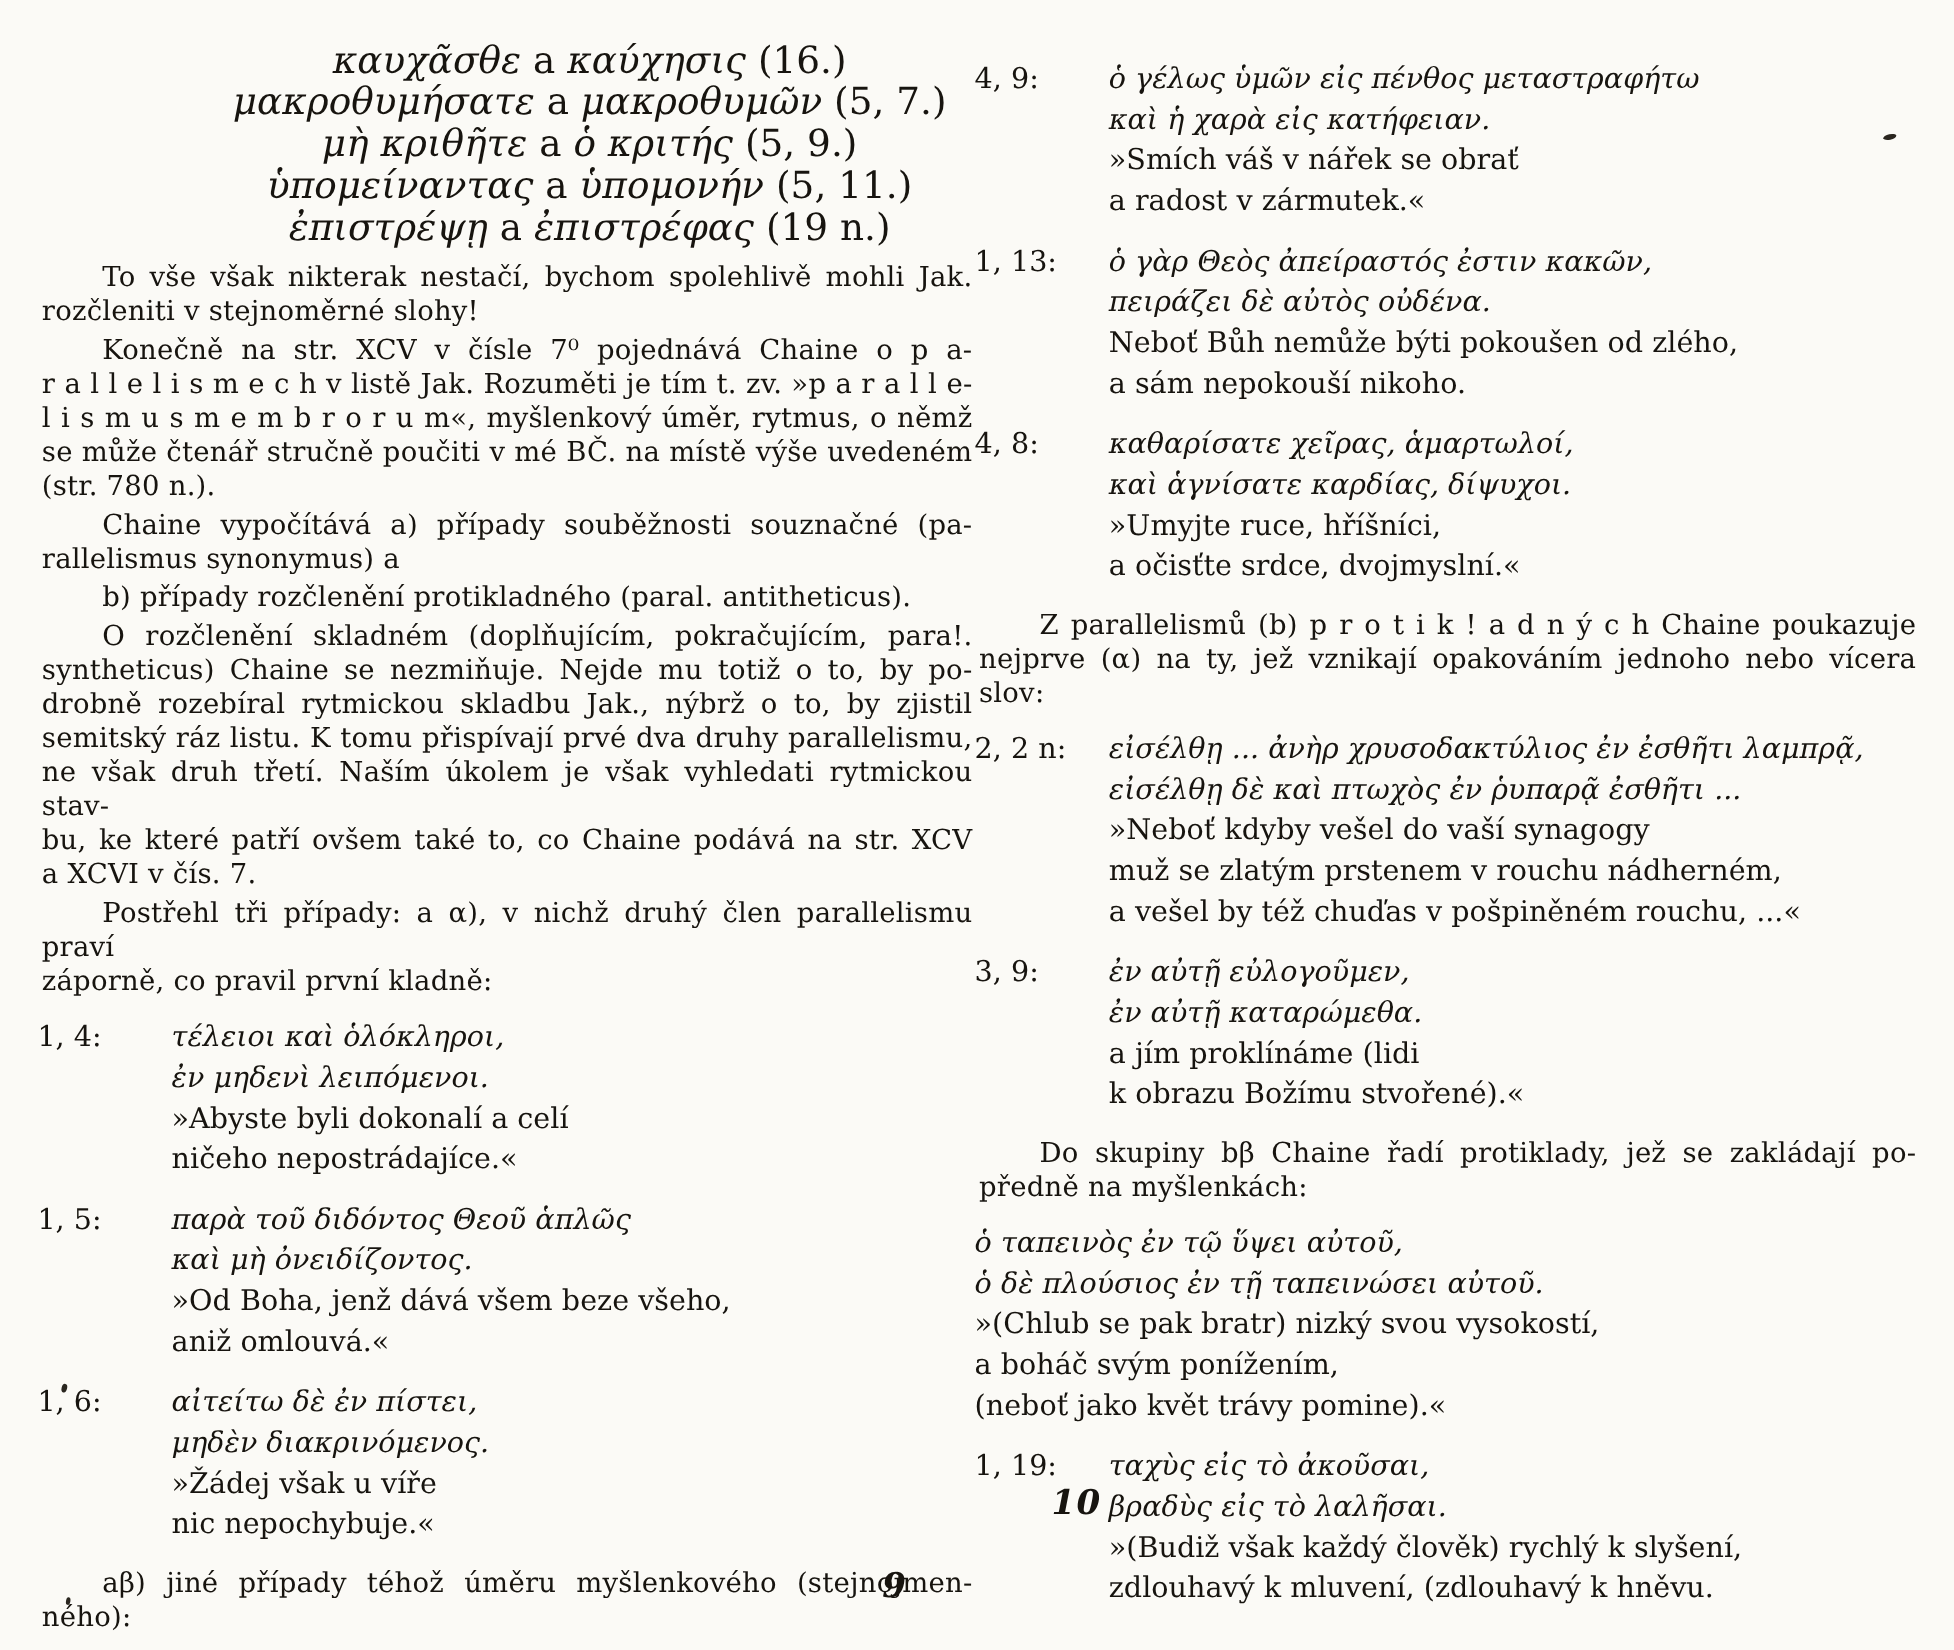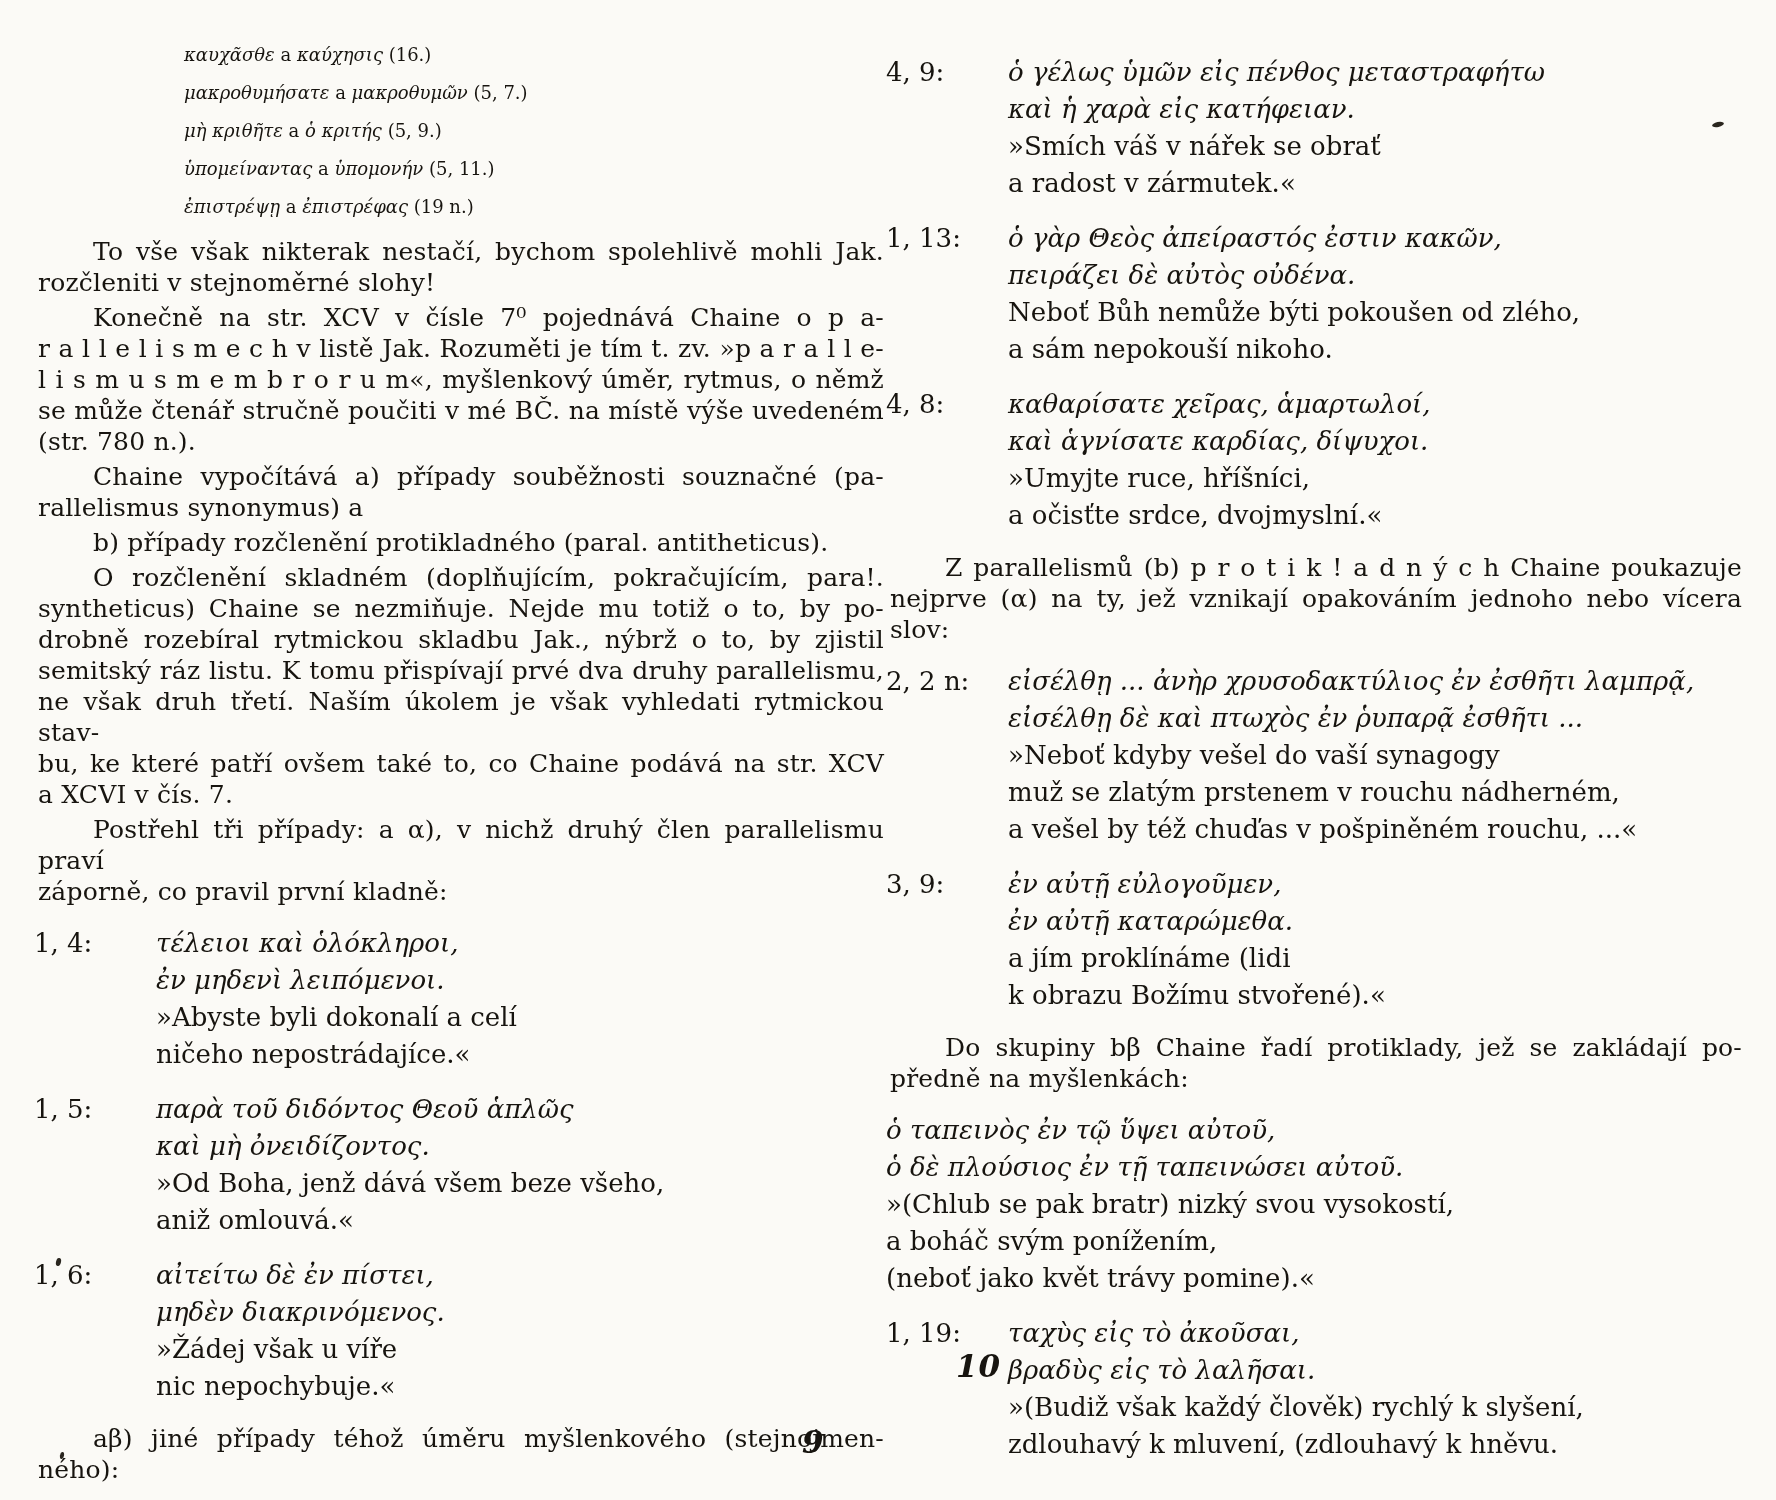--- a/index.html
+++ b/index.html
@@ -30,23 +30,24 @@
     letter-spacing: 0.2px;
     text-align: justify;
     text-align-last: justify;
   }
   .para .pline:last-child { text-align-last: left; }
   .pline.indent { text-indent: 55px; }
 
   
   .pairs { margin: 0 0 10px 150px; }
   .pair-line {
-    font-size: 18px;
+    font-size: 34px;
     line-height: 38px;
     white-space: nowrap;
+    text-align: center;
   }
 
   
   .verse { display: flex; margin: 18px 0; justify-content: center; }
   .vref {
     flex: 0 0 122px;
     font-size: 26px;
     line-height: 37px;
     white-space: nowrap;
   }

